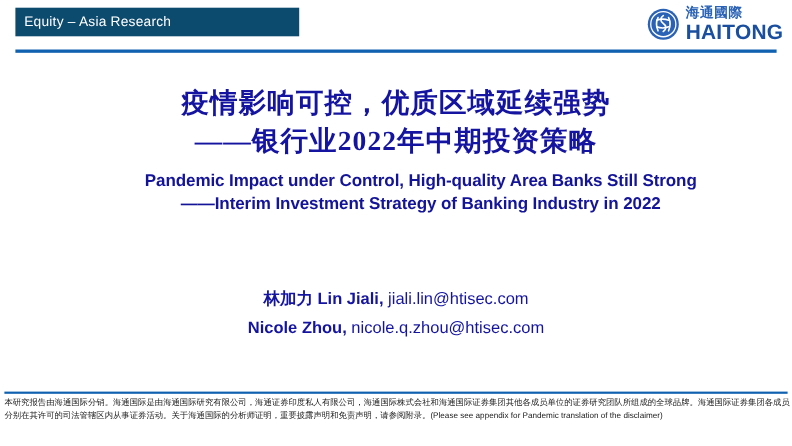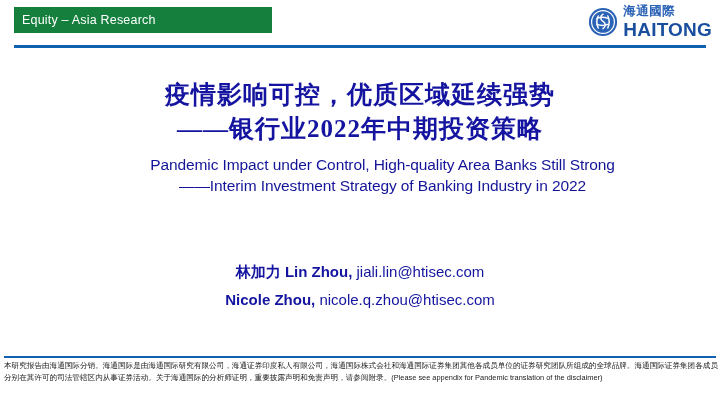--- a/index.html
+++ b/index.html
@@ -21,21 +21,21 @@
     top: 0; left: 0;
     width: 720px;
     height: 52px;
   }
   .header-tab {
     position: absolute;
     left: 14px;
     top: 7px;
     width: 258px;
     height: 26px;
-    background: #15803d;
+    background: #0c4a6e;
     color: #ffffff;
     font-size: 12.5px;
     line-height: 26px;
     padding-left: 8px;
     box-sizing: border-box;
     letter-spacing: .2px;
     white-space: nowrap;
     overflow: hidden;
   }
   .header-rule {
@@ -96,21 +96,21 @@
     font-size: 25px;
     line-height: 34px;
     letter-spacing: 1px;
   }
   .title-cn .line2 {
     font-size: 25px;
   }
   .title-en {
     margin-top: 8px;
     color: #141499;
-    font-weight: 400;
+    font-weight: 700;
     font-size: 15.5px;
     line-height: 21px;
     letter-spacing: -.1px;
     margin-left: 45px;
   }
 
   
   .authors {
     position: absolute;
     top: 258px;
@@ -201,21 +201,21 @@
     <div class="line2">——银行业2022年中期投资策略</div>
   </div>
   <div class="title-en">
     <div>Pandemic Impact under Control, High-quality Area Banks Still Strong</div>
     <div>——Interim Investment Strategy of Banking Industry in 2022</div>
   </div>
 </div>
 
 <div class="authors">
   <div class="author-row">
-    <span class="author-name-cn">林加力</span><span>&nbsp;</span><span class="author-name">Lin Zhou,</span><span>&nbsp;</span><span class="author-email">jiali.lin@htisec.com</span>
+    <span class="author-name-cn">林加力</span><span>&nbsp;</span><span class="author-name">Lin Jiali,</span><span>&nbsp;</span><span class="author-email">jiali.lin@htisec.com</span>
   </div>
   <div class="author-row">
     <span class="author-name">Nicole Zhou,</span><span>&nbsp;</span><span class="author-email">nicole.q.zhou@htisec.com</span>
   </div>
 </div>
 
 <div class="disclaimer-rule"></div>
 <div class="disclaimer">
   <span>本研究报告由海通国际分销。海通国际是由海通国际研究有限公司，海通证券印度私人有限公司，海通国际株式会社和海通国际证券集团其他各成员单位的证券研究团队所组成的全球品牌。海通国际证券集团各成员分别在其许可的司法管辖区内从事证券活动。关于海通国际的分析师证明，重要披露声明和免责声明，请参阅附录。</span><span class="en">(Please see appendix for Pandemic translation of the disclaimer)</span>
 </div>

